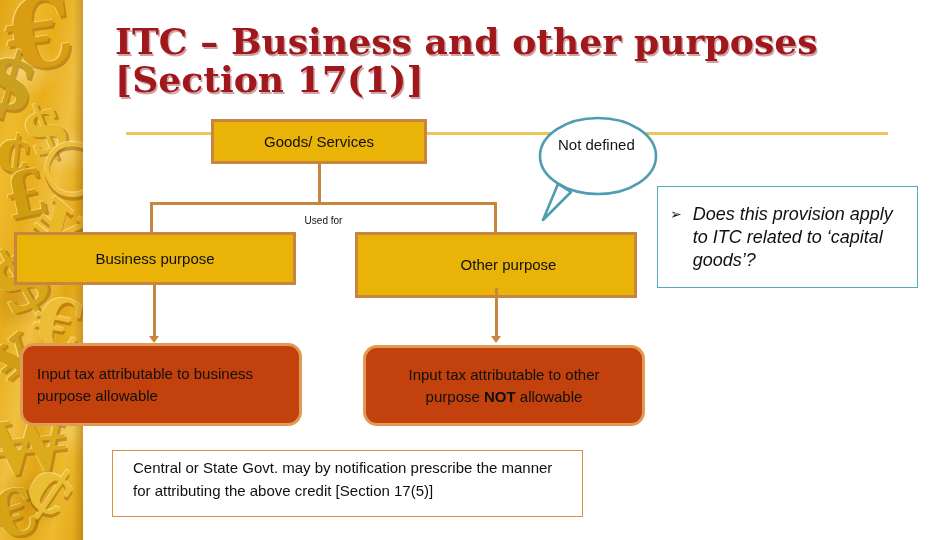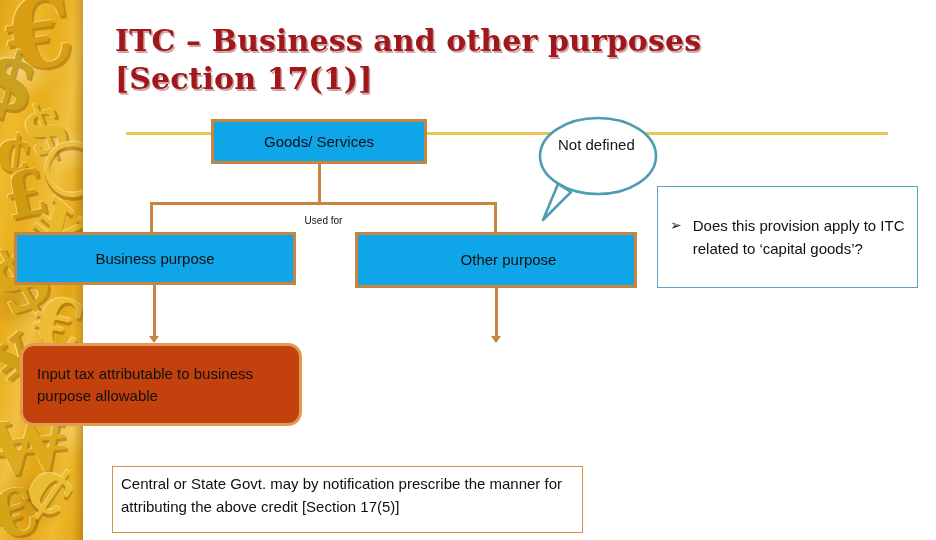--- a/index.html
+++ b/index.html
@@ -33,41 +33,41 @@
     font-weight:bold;
     color:#d89d12;
     text-shadow:2px 3px 0 rgba(139,84,5,.45), -1px -1px 0 rgba(255,231,160,.65);
     user-select:none;line-height:1;
   }
 
   
   .title{
     position:absolute;left:115px;top:22px;width:740px;
     font-family:"DejaVu Serif", serif;
-    font-weight:bold;font-size:30px;line-height:38px;
+    font-weight:bold;font-size:36px;line-height:38px;
     color:#a0171c;
     text-shadow:1.5px 1.5px 0 rgba(120,18,22,.38);
     letter-spacing:.1px;
   }
 
   
   .rule{position:absolute;height:3px;background:#ecc55a;}
   .rule-left{left:126px;top:132px;width:86px;}
   .rule-right{left:427px;top:132px;width:461px;}
 
   
   .fbox{
-    position:absolute;background:#0ea5e9;border:3px solid #c8853f;
+    position:absolute;background:#eab308;border:3px solid #c8853f;
     display:flex;align-items:center;justify-content:center;
     color:#101010;font-size:15px;line-height:20px;text-align:center;
     box-sizing:border-box;
   }
   #box-goods{left:211px;top:119px;width:216px;height:45px;}
   #box-business{left:14px;top:232px;width:282px;height:53px;align-items:center;}
-  #box-other{left:355px;top:232px;width:282px;height:56px;padding-left:25px;}
+  #box-other{left:355px;top:232px;width:282px;height:66px;padding-left:25px;}
 
   
   .bracket{
     position:absolute;left:150px;top:202px;width:347px;height:36px;
     border-left:3px solid #c8853f;border-right:3px solid #c8853f;border-top:3px solid #c8853f;
     box-sizing:border-box;
   }
   .bracket-label{
     position:absolute;left:150px;top:205px;width:347px;height:30px;
     display:flex;align-items:center;justify-content:center;
@@ -92,39 +92,39 @@
     display:flex;align-items:center;
   }
   #box-res-left{left:20px;top:343px;width:282px;height:83px;padding:0 14px;text-align:left;}
   #box-res-right{left:363px;top:345px;width:282px;height:81px;padding:0 14px;text-align:center;justify-content:center;}
   #box-res-right .rtext{width:100%;}
 
   
   #note-box{
     position:absolute;left:112px;top:450px;width:471px;height:67px;
     background:#fff;border:1.5px solid #d9913f;box-sizing:border-box;
-    padding:5px 8px 0 8px;font-size:15px;line-height:23px;color:#101010;margin-top:16px;
+    padding:5px 8px 0 20px;font-size:15px;line-height:23px;color:#101010;
   }
 
   
   #callout{position:absolute;left:527px;top:112px;width:145px;height:140px;pointer-events:none;}
   #callout-text{
     position:absolute;left:558px;top:135px;width:84px;
     text-align:left;font-size:15px;line-height:19px;color:#141414;
   }
 
   
   #q-box{
     position:absolute;left:657px;top:186px;width:261px;height:102px;
     background:#fff;border:1.5px solid #56a7bf;box-sizing:border-box;
     display:flex;align-items:center;
   }
   #q-inner{display:flex;gap:11px;padding:0 10px 0 12px;}
   #q-bullet{font-size:14px;color:#1a1a1a;line-height:23px;}
-  #q-text{font-size:15px;line-height:23px;color:#101010;}
+  #q-text{font-size:18px;line-height:23px;color:#101010;font-style:italic;}
   .nb{font-weight:bold;}
 </style>
 </head>
 <body>
 
 <div id="slide">
 
   <div class="side-strip">
     <span class="glyph" style="left:6px;top:-14px;font-size:96px;transform:rotate(-8deg);">€</span>
     <span class="glyph" style="left:-16px;top:42px;font-size:78px;transform:rotate(16deg);color:#caa11e;">$</span>
@@ -166,20 +166,23 @@
   </div>
 
   <div class="vline" id="v-left"></div>
   <div class="arrowhead" id="a-left"></div>
   <div class="vline" id="v-right"></div>
   <div class="arrowhead" id="a-right"></div>
 
   <div class="rbox" id="box-res-left">
     <span class="rtext">Input tax attributable to business  purpose allowable</span>
   </div>
+  <div class="rbox" id="box-res-right">
+    <span class="rtext"><span>Input tax attributable to other purpose </span><span class="nb">NOT</span><span> allowable</span></span>
+  </div>
 
   <div id="note-box">
     <span>Central or State Govt. may by notification prescribe the  manner for attributing the above credit  [Section 17(5)]</span>
   </div>
 
   <svg id="callout" viewBox="0 0 145 140">
     <path d="M16 108 L44 80 L31 72 Z" fill="#ffffff" stroke="#4f9cb3" stroke-width="2.6" stroke-linejoin="round"></path>
     <ellipse cx="71" cy="44" rx="58" ry="38" fill="#ffffff" stroke="#4f9cb3" stroke-width="2.6"></ellipse>
   </svg>
   <div id="callout-text">Not defined</div>

